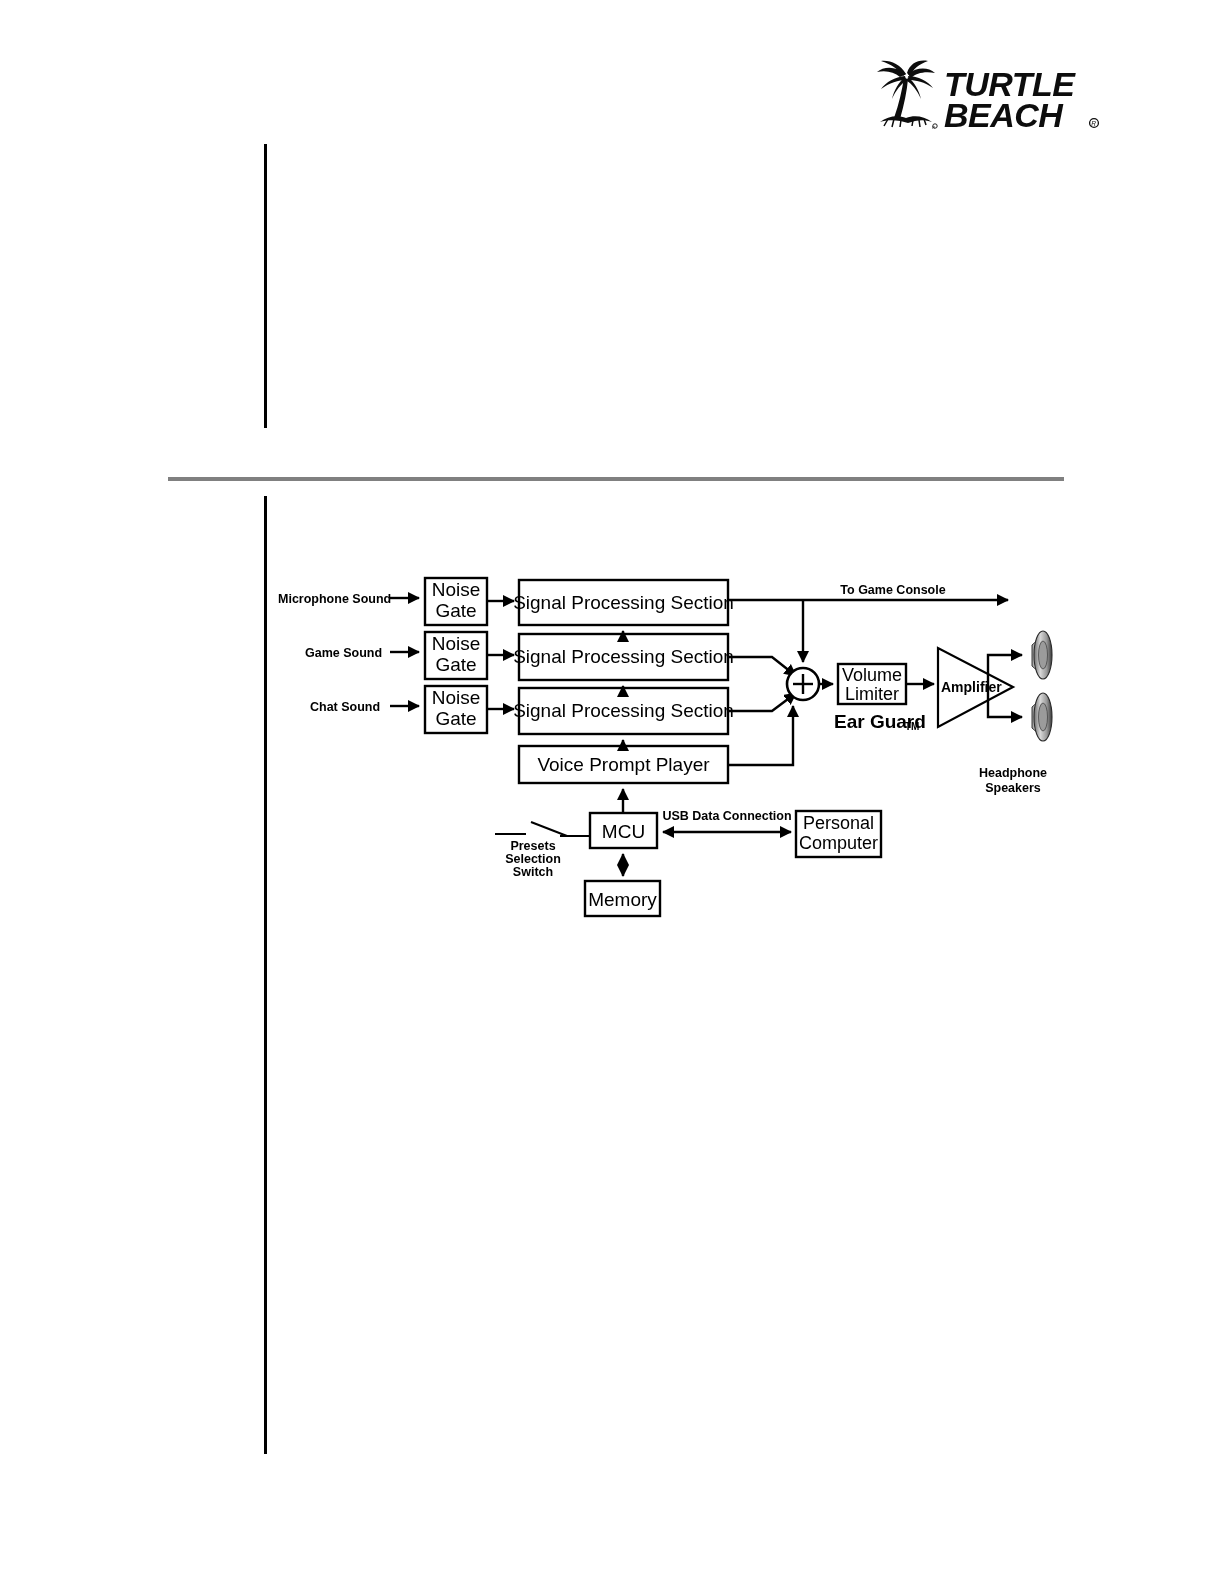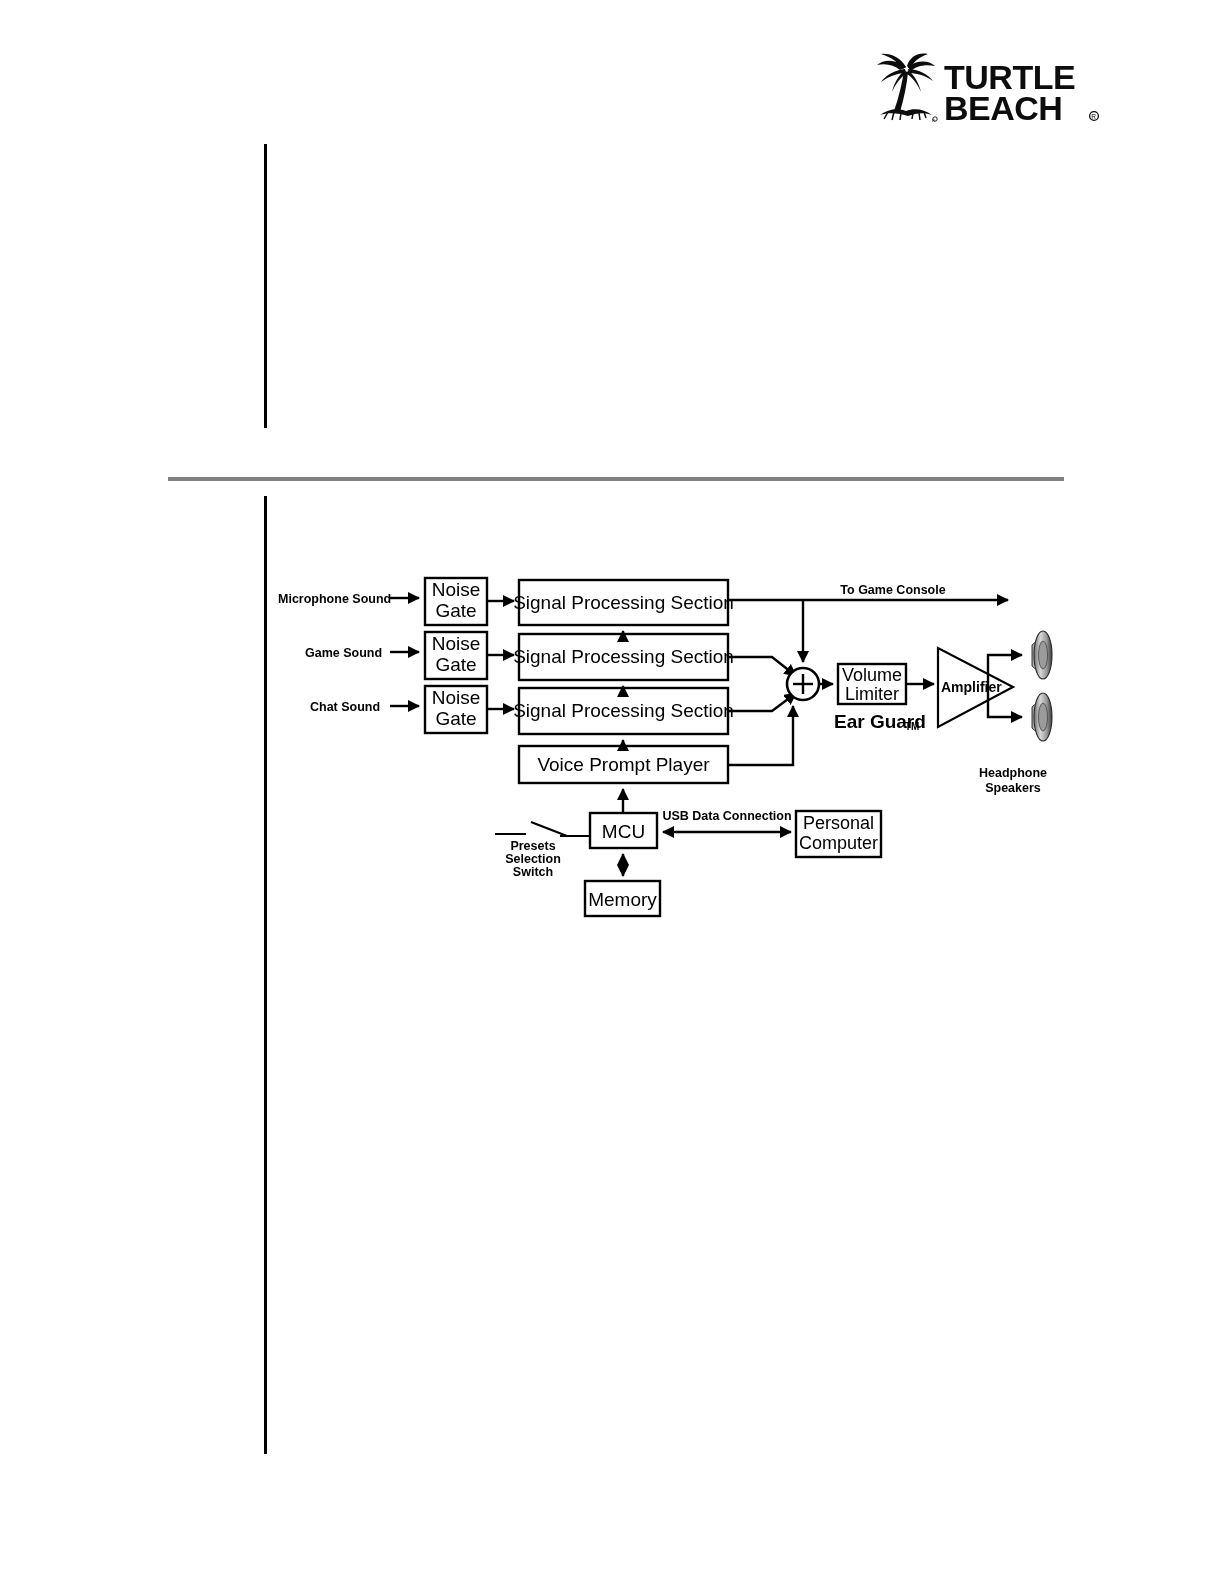--- a/index.html
+++ b/index.html
@@ -16,23 +16,24 @@
     width: 1224px;
     height: 1584px;
     background: #ffffff;
     overflow: hidden;
   }
 
   
   #brand-logo {
     position: absolute;
     left: 872px;
-    top: 53px;
+    top: 60px;
     width: 232px;
     height: 78px;
+    font-style: italic;
   }
   #brand-logo svg { display: block; }
 
   
   .margin-rule {
     position: absolute;
     width: 3px;
     background: #000000;
   }
   #margin-rule-top   { left: 264px; top: 144px; height: 284px; }

